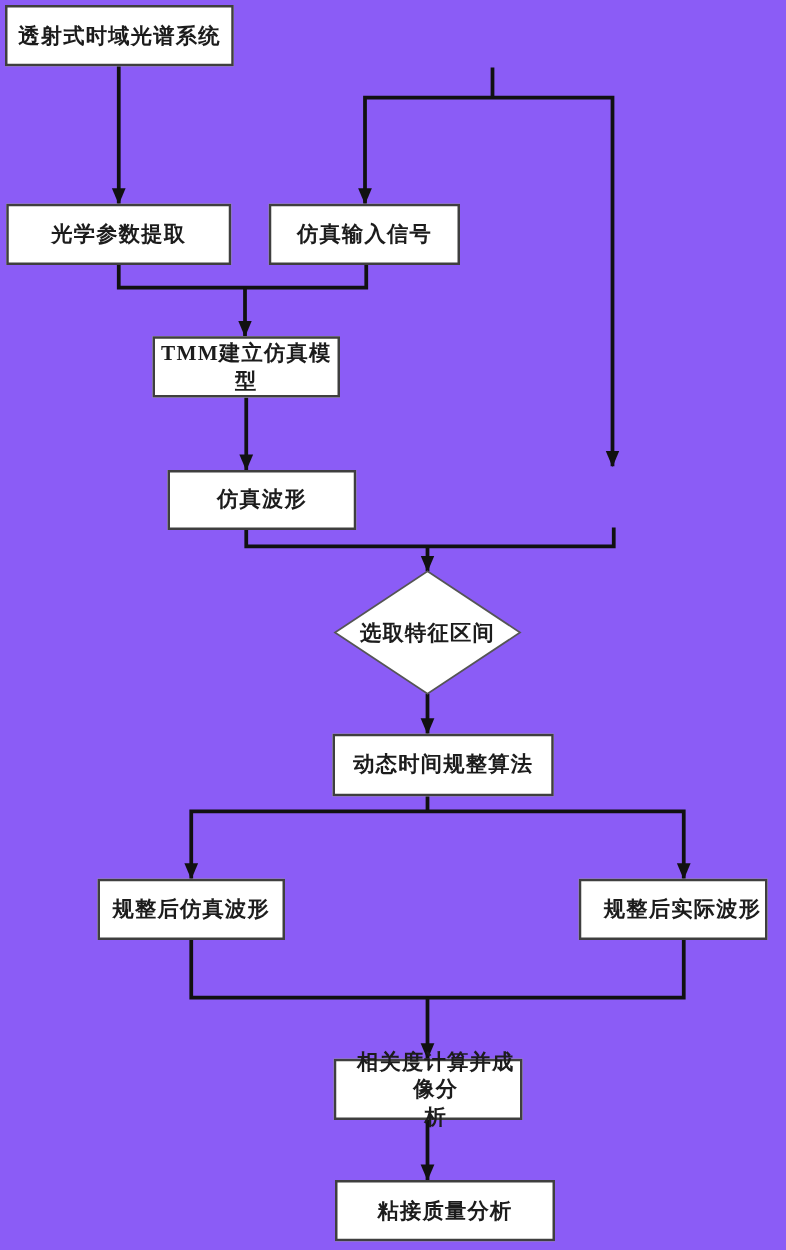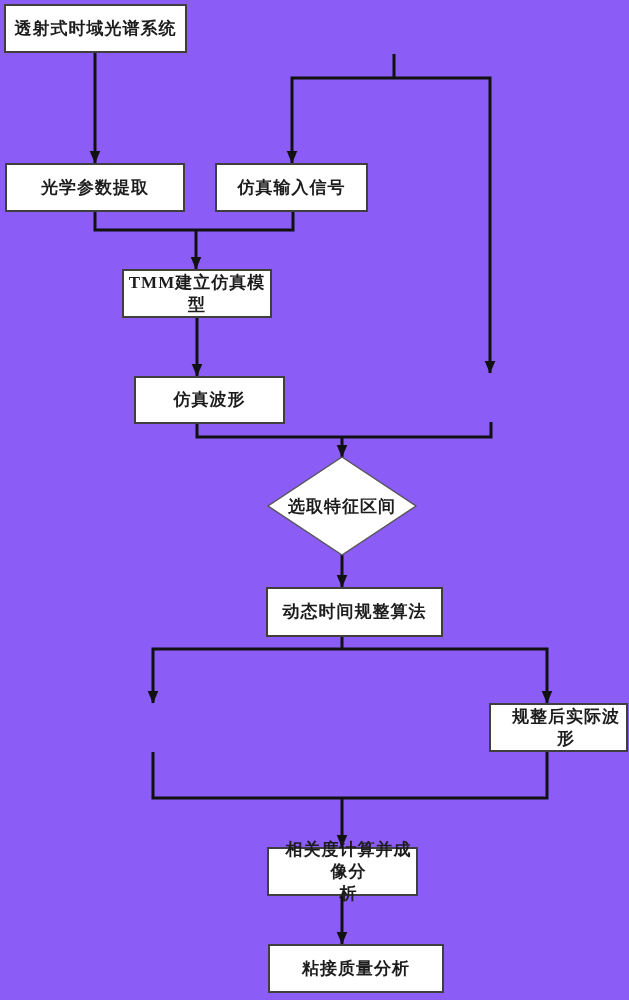--- a/index.html
+++ b/index.html
@@ -53,21 +53,21 @@
   
   .n-transmission { left: 4px;   top: 4px;   width: 183px; height: 49px; }
   .n-reflection   { left: 303px; top: 5px;   width: 181px; height: 49px; }
   .n-optical      { left: 5px;   top: 163px; width: 180px; height: 49px; }
   .n-siminput     { left: 215px; top: 163px; width: 153px; height: 49px; }
   .n-tmm          { left: 122px; top: 269px; width: 150px; height: 49px; }
   .n-simwave      { left: 134px; top: 376px; width: 151px; height: 48px; }
   .n-actualwave   { left: 416px; top: 373px; width: 150px; height: 49px; }
   .n-dtw          { left: 266px; top: 587px; width: 177px; height: 50px; }
   .n-warpedsim    { left: 78px;  top: 703px; width: 150px; height: 49px; }
-  .n-warpedactual { left: 489px; top: 703px; width: 139px; height: 49px; padding-left: 15px; }
+  .n-warpedactual { left: 463px; top: 703px; width: 151px; height: 49px; padding-left: 15px; }
   .n-correlation  { left: 267px; top: 847px; width: 151px; height: 49px; padding-left: 12px; }
   .n-bonding      { left: 268px; top: 944px; width: 176px; height: 49px; }
   .n-diamondlabel { left: 270px; top: 459px; width: 144px; height: 94px; }
   .edge {
     stroke: #111111;
     stroke-width: 3;
     fill: none;
     stroke-linejoin: miter;
     stroke-linecap: butt;
   }
@@ -125,20 +125,21 @@
 
   <div class="node n-tmm">TMM建立仿真模型</div>
 
   <div class="node n-simwave">仿真波形</div>
 
 
   <div class="diamond-label n-diamondlabel">选取特征区间</div>
 
   <div class="node n-dtw">动态时间规整算法</div>
 
+  <div class="node n-warpedsim">规整后仿真波形</div>
 
   <div class="node n-warpedactual">规整后实际波形</div>
 
   <div class="node n-correlation pre">相关度计算并成像分
 析</div>
 
   <div class="node n-bonding">粘接质量分析</div>
 
 </div>
 

